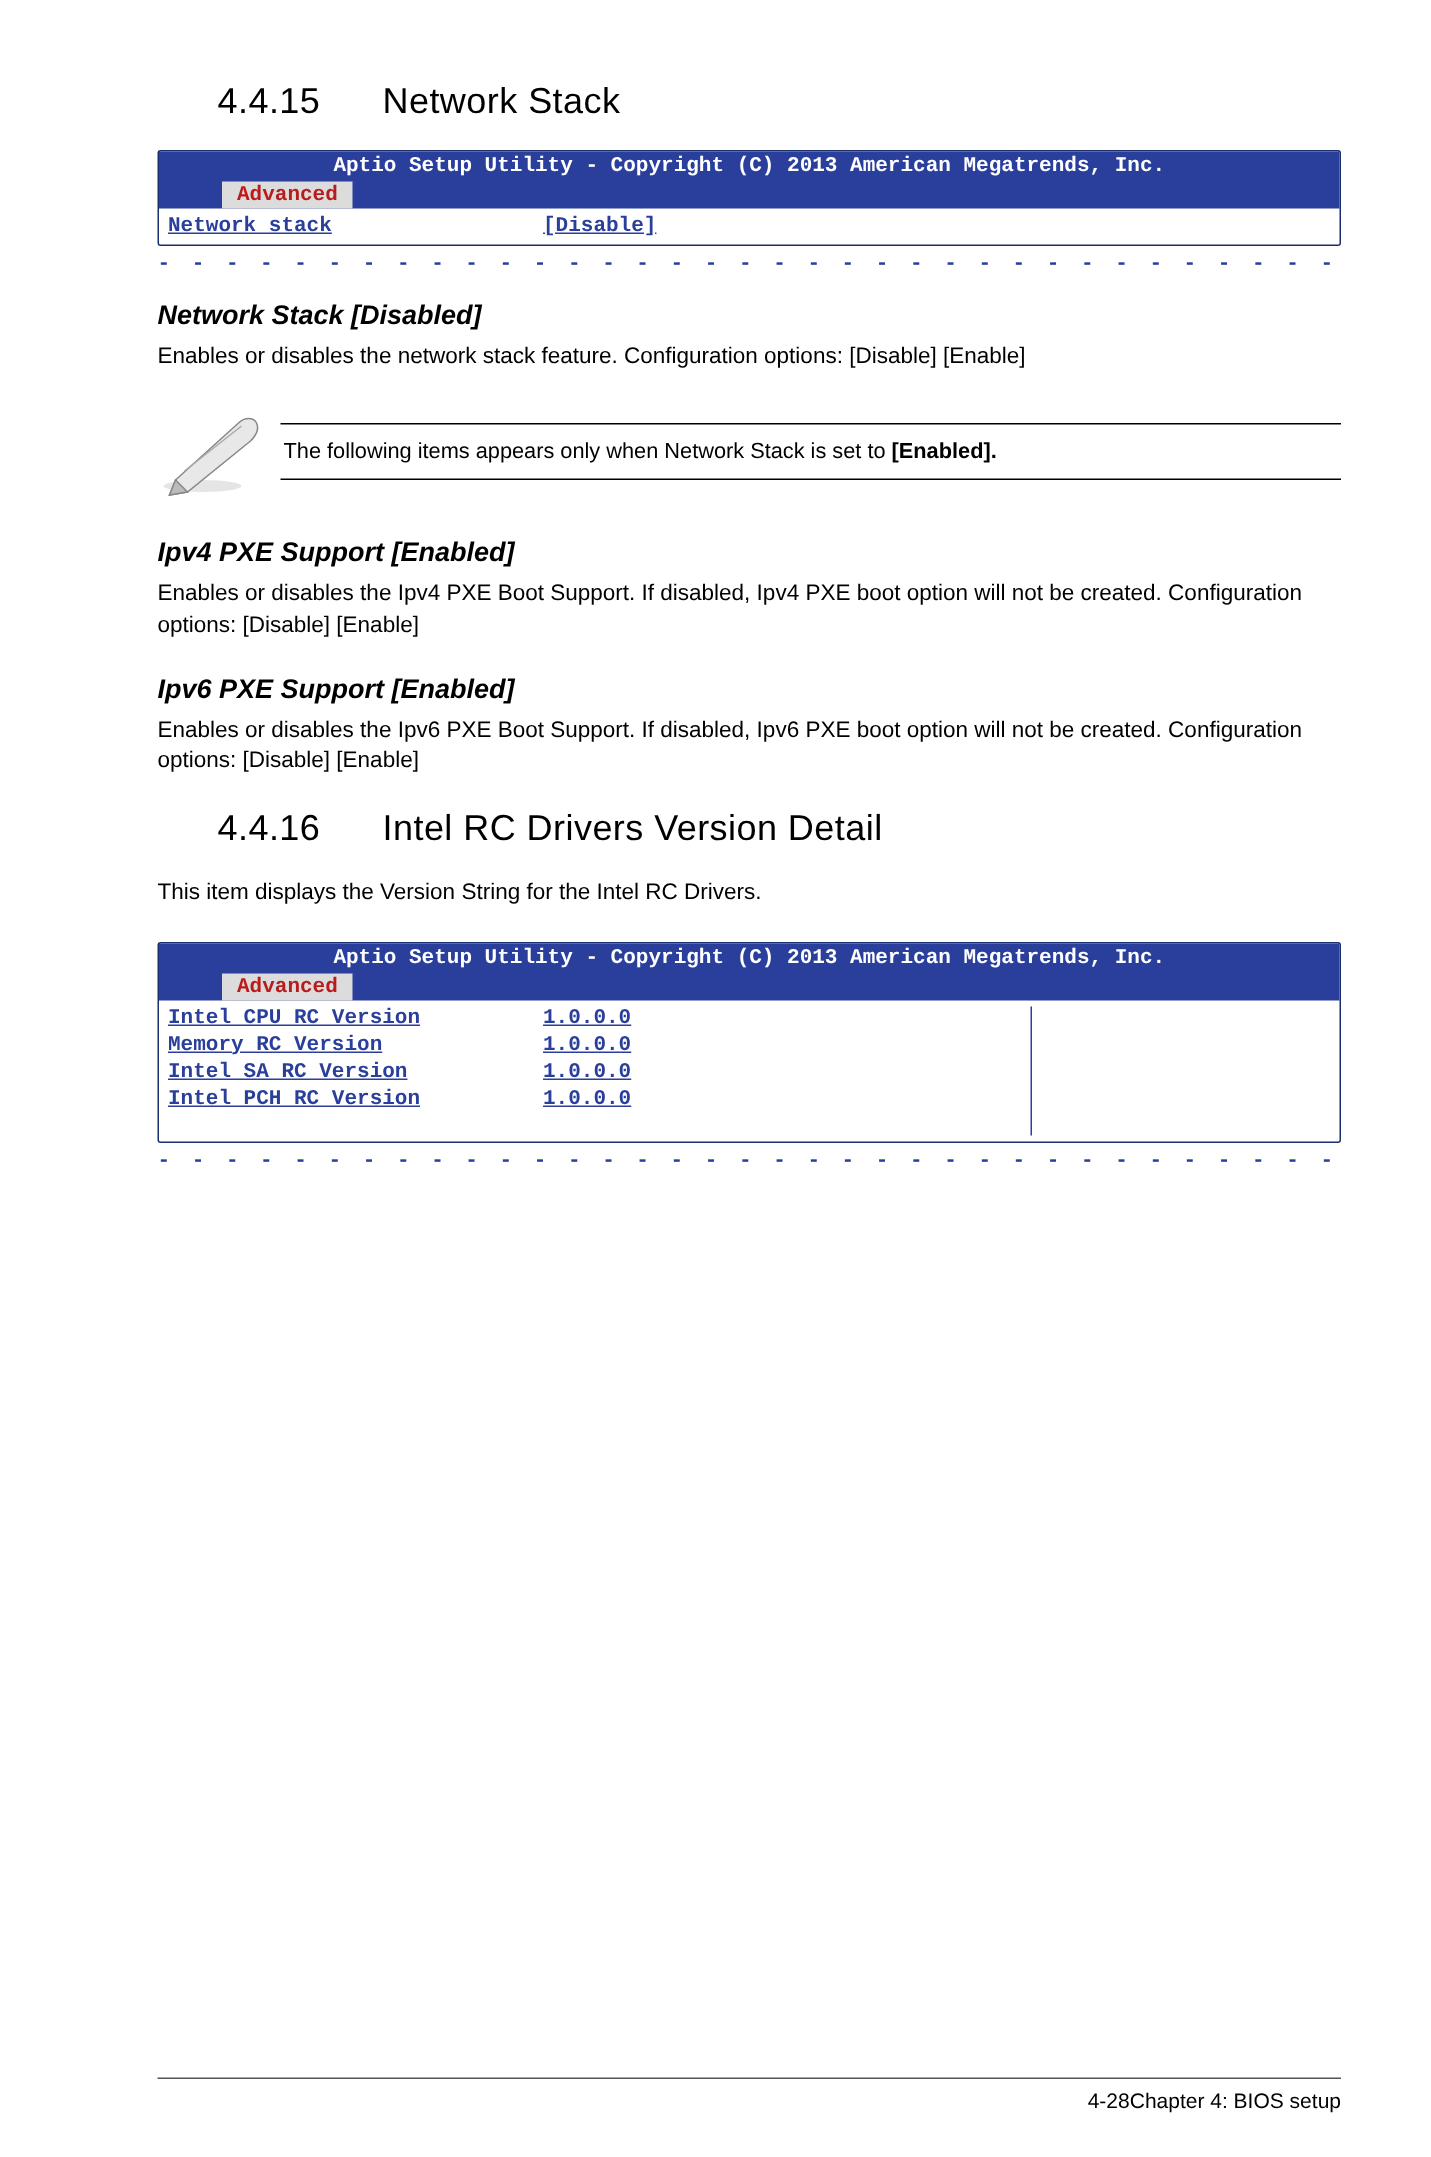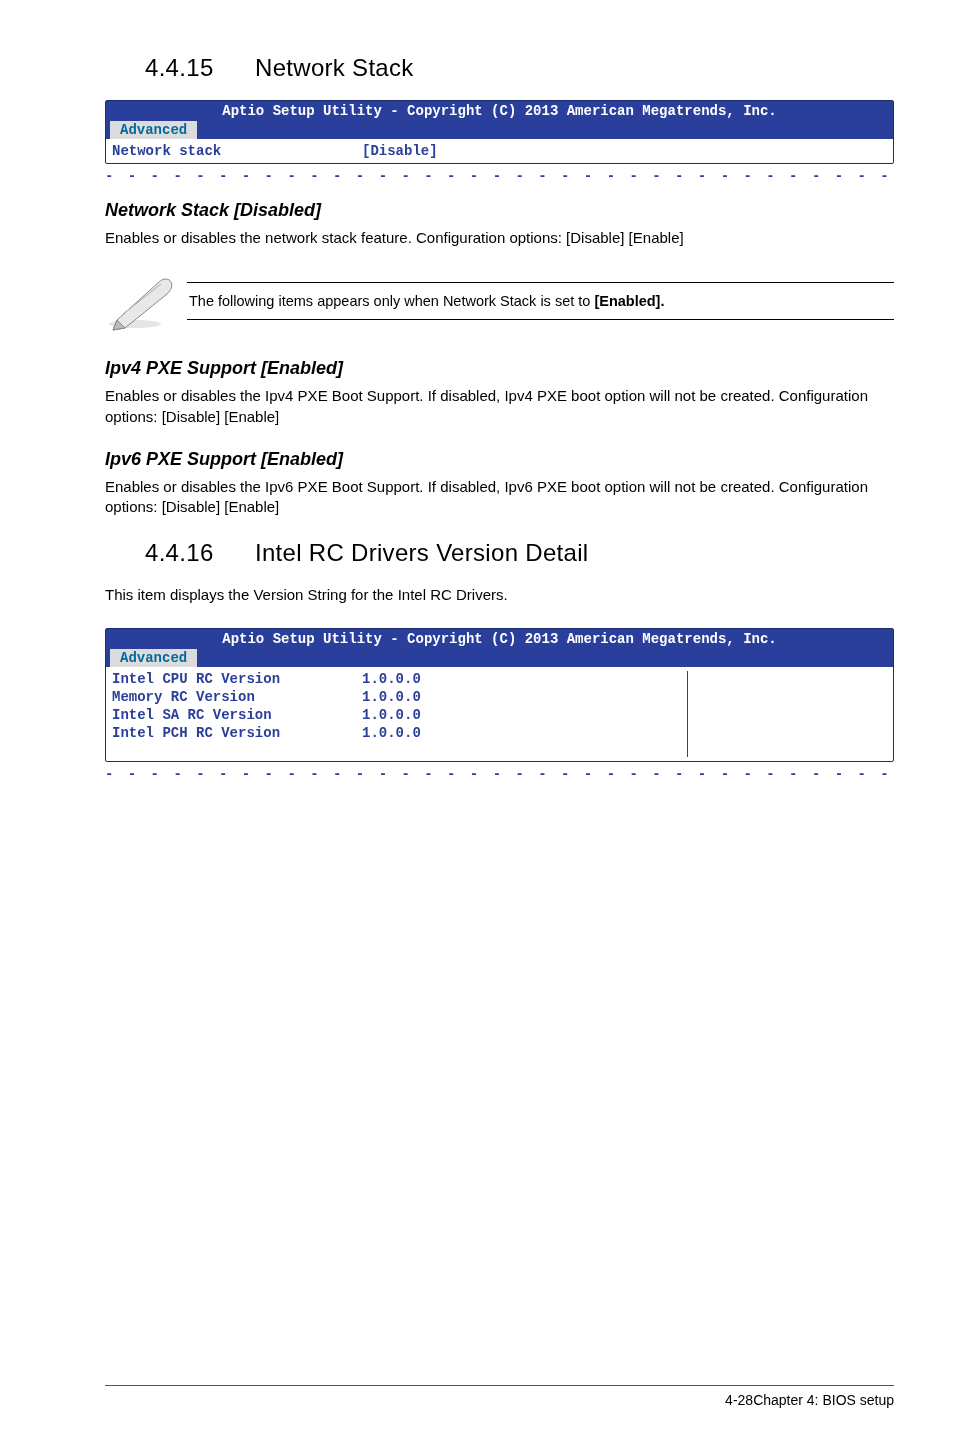--- a/index.html
+++ b/index.html
@@ -23,33 +23,35 @@
   .sec-hd .num { display: inline-block; width: 110px; }
   .bios-box {
     border: 1px solid #1a2f6b;
     border-radius: 2px;
     background: #fff;
     margin-bottom: 4px;
     font-family: "Courier New", monospace;
     font-size: 14px;
     font-weight: bold;
     color: #2a3f9b;
+    text-decoration: underline;
   }
   .bios-top {
     background: #2a3f9b;
     color: #fff;
     padding: 2px 4px 0 4px;
     font-weight: bold;
   }
   .bios-title { text-align: center; padding: 0 2px 2px 2px; }
   .bios-tab {
     display: inline-block;
     background: #dcdcdc;
-    color: #0369a1;
+    color: #b91c1c;
     padding: 1px 10px;
+    margin-left: 38px;
     font-weight: bold;
   }
   .bios-body {
     display: flex;
     padding: 4px 6px;
   }
   .bios-left { flex: 1; display: flex; flex-direction: column; gap: 2px; }
   .bios-row { display: flex; }
   .bios-label { width: 250px; }
   .bios-val { width: 180px; }

